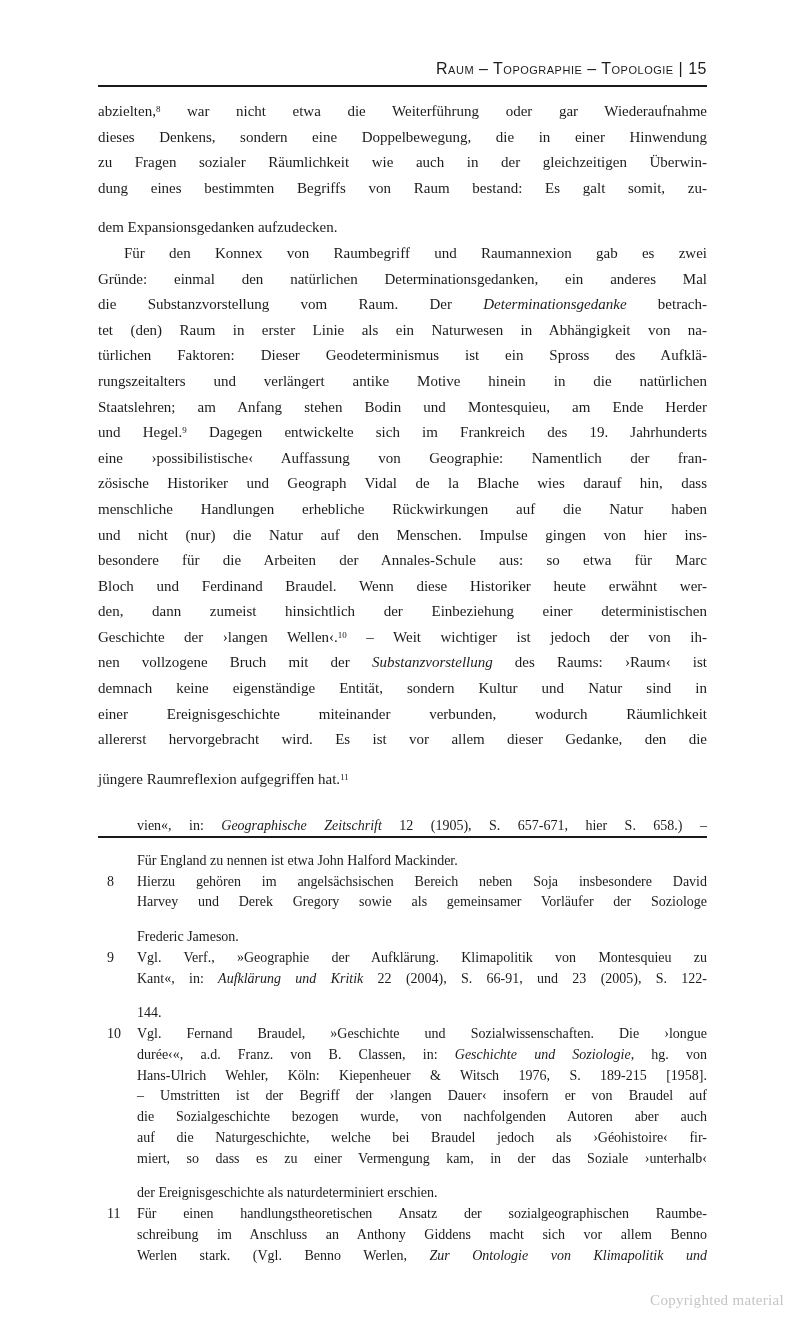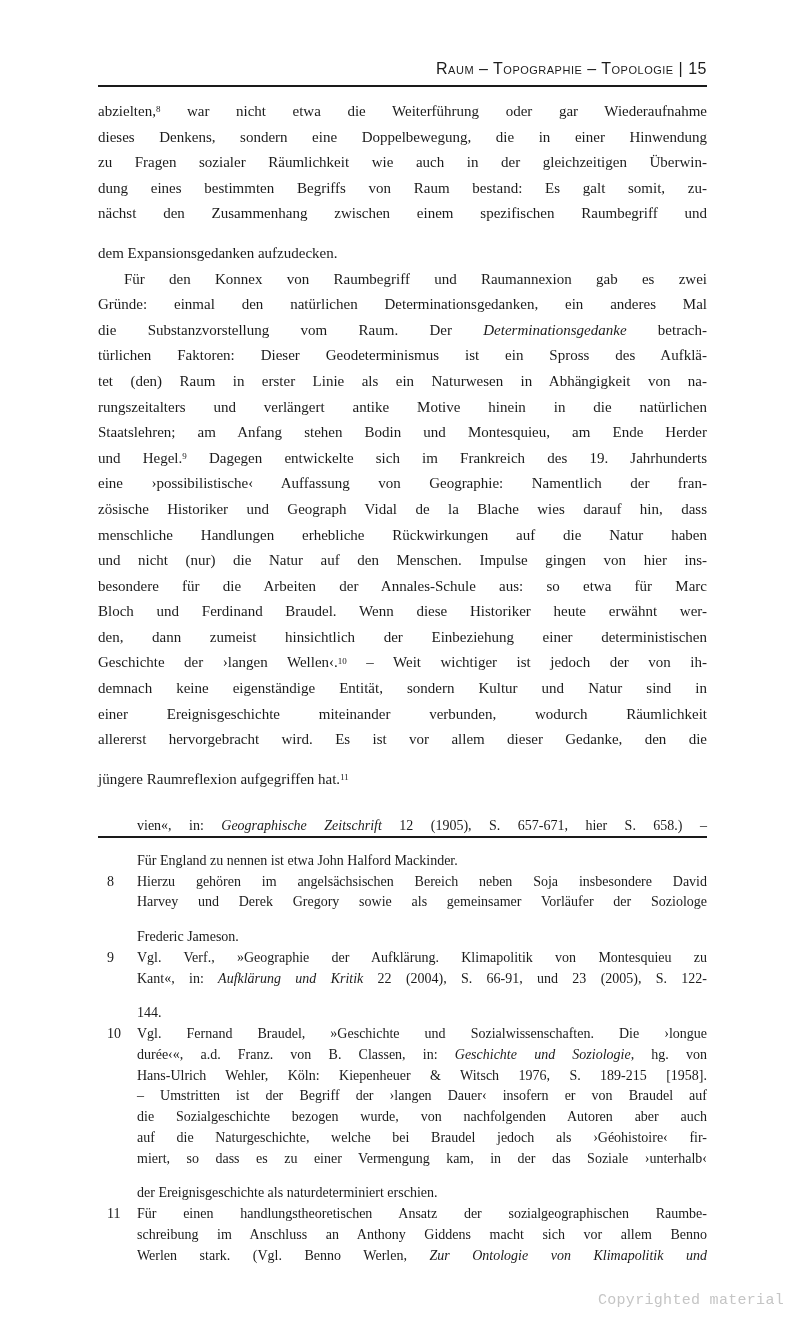--- a/index.html
+++ b/index.html
@@ -54,21 +54,21 @@
     font-size:60%;
     line-height:0;
     position:relative;top:-0.42em;
     vertical-align:baseline;
   }
   .it{font-style:italic;}
   .footnote{position:relative;padding-left:39px;}
   .fn-num{position:absolute;left:9px;top:0;}
   .watermark{
     position:absolute;top:1292px;right:16px;
-    font-family:Liberation Mono, monospace;
+    font-family:Liberation Serif, serif;
     font-size:15px;
     color:var(--watermark-color);
     letter-spacing:0.3px;
   }
 </style>
 </head>
 <body>
 
 <div class="page">
 
@@ -79,40 +79,40 @@
   </div>
 
   <div class="header-rule"></div>
 
   <div class="body-block" id="body-block">
       <div>
         <div class="tline"><span>abzielten,</span><sup>8</sup><span> war nicht etwa die Weiterführung oder gar Wiederaufnahme</span></div>
         <div class="tline"><span>dieses Denkens, sondern eine Doppelbewegung, die in einer Hinwendung</span></div>
         <div class="tline"><span>zu Fragen sozialer Räumlichkeit wie auch in der gleichzeitigen Überwin-</span></div>
         <div class="tline"><span>dung eines bestimmten Begriffs von Raum bestand: Es galt somit, zu-</span></div>
-        <div class="tline"><span>nächst den Zusammenhang zwischen einem spezifischen Raumbegriff und</span></div>
         <div class="tline noju"><span>dem Expansionsgedanken aufzudecken.</span></div>
       </div>
       <div>
         <div class="tline indent"><span>Für den Konnex von Raumbegriff und Raumannexion gab es zwei</span></div>
         <div class="tline"><span>Gründe: einmal den natürlichen Determinationsgedanken, ein anderes Mal</span></div>
         <div class="tline"><span>die Substanzvorstellung vom Raum. Der </span><span class="it">Determinationsgedanke</span><span> betrach-</span></div>
+        <div class="tline"><span>tet (den) Raum in erster Linie als ein Naturwesen in Abhängigkeit von na-</span></div>
         <div class="tline"><span>türlichen Faktoren: Dieser Geodeterminismus ist ein Spross des Aufklä-</span></div>
-        <div class="tline"><span>tet (den) Raum in erster Linie als ein Naturwesen in Abhängigkeit von na-</span></div>
         <div class="tline"><span>rungszeitalters und verlängert antike Motive hinein in die natürlichen</span></div>
         <div class="tline"><span>Staatslehren; am Anfang stehen Bodin und Montesquieu, am Ende Herder</span></div>
         <div class="tline"><span>und Hegel.</span><sup>9</sup><span> Dagegen entwickelte sich im Frankreich des 19. Jahrhunderts</span></div>
         <div class="tline"><span>eine ›possibilistische‹ Auffassung von Geographie: Namentlich der fran-</span></div>
         <div class="tline"><span>zösische Historiker und Geograph Vidal de la Blache wies darauf hin, dass</span></div>
         <div class="tline"><span>menschliche Handlungen erhebliche Rückwirkungen auf die Natur haben</span></div>
         <div class="tline"><span>und nicht (nur) die Natur auf den Menschen. Impulse gingen von hier ins-</span></div>
         <div class="tline"><span>besondere für die Arbeiten der Annales-Schule aus: so etwa für Marc</span></div>
         <div class="tline"><span>Bloch und Ferdinand Braudel. Wenn diese Historiker heute erwähnt wer-</span></div>
         <div class="tline"><span>den, dann zumeist hinsichtlich der Einbeziehung einer deterministischen</span></div>
         <div class="tline"><span>Geschichte der ›langen Wellen‹.</span><sup>10</sup><span> – Weit wichtiger ist jedoch der von ih-</span></div>
+        <div class="tline"><span>nen vollzogene Bruch mit der </span><span class="it">Substanzvorstellung</span><span> des Raums: ›Raum‹ ist</span></div>
         <div class="tline"><span>demnach keine eigenständige Entität, sondern Kultur und Natur sind in</span></div>
         <div class="tline"><span>einer Ereignisgeschichte miteinander verbunden, wodurch Räumlichkeit</span></div>
         <div class="tline"><span>allererst hervorgebracht wird. Es ist vor allem dieser Gedanke, den die</span></div>
         <div class="tline noju"><span>jüngere Raumreflexion aufgegriffen hat.</span><sup>11</sup></div>
       </div>
     </div>
 
   <div class="fn-rule"></div>
 
   <div class="fn-block" id="fn-block">

